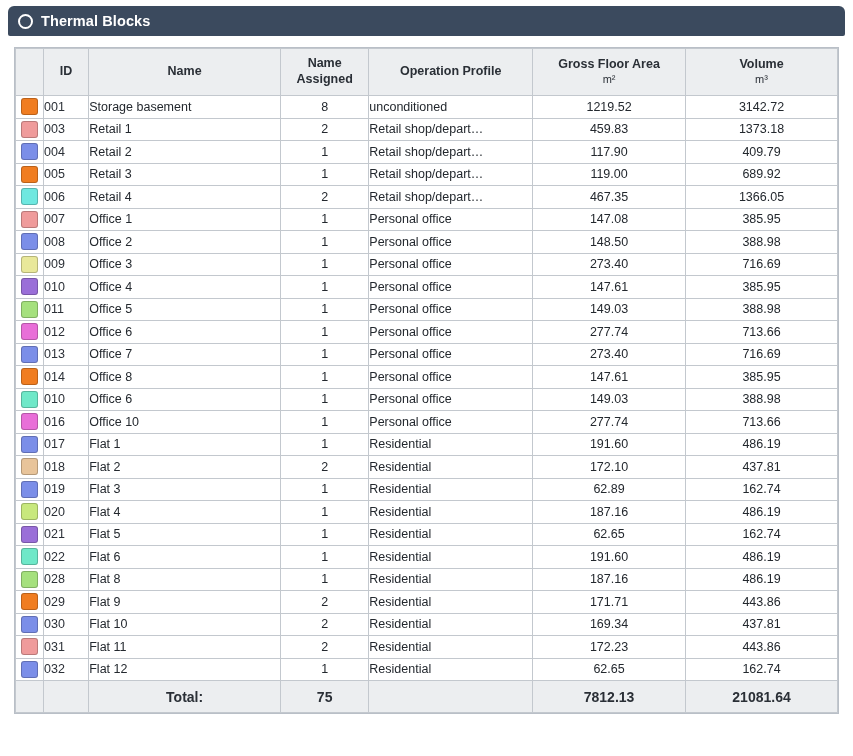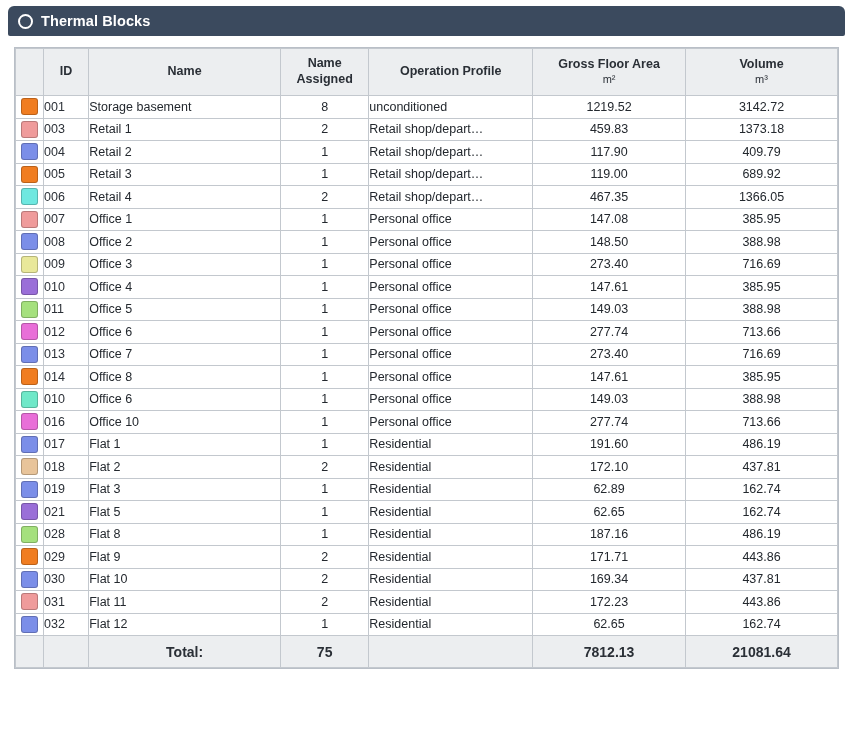--- a/index.html
+++ b/index.html
@@ -345,27 +345,45 @@
           <tr>
             <td class="swatch-cell"><span class="swatch" style="background: rgb(123, 142, 232);"></span></td>
             <td class="id-cell">019</td>
             <td class="name-cell">Flat 3</td>
             <td class="zones-cell">1</td>
             <td class="prof-cell">Residential</td>
             <td class="num-cell">62.89</td>
             <td class="num-cell">162.74</td>
           </tr>
           <tr>
+            <td class="swatch-cell"><span class="swatch" style="background: rgb(200, 232, 125);"></span></td>
+            <td class="id-cell">020</td>
+            <td class="name-cell">Flat 4</td>
+            <td class="zones-cell">1</td>
+            <td class="prof-cell">Residential</td>
+            <td class="num-cell">187.16</td>
+            <td class="num-cell">486.19</td>
+          </tr>
+          <tr>
             <td class="swatch-cell"><span class="swatch" style="background: rgb(154, 111, 216);"></span></td>
             <td class="id-cell">021</td>
             <td class="name-cell">Flat 5</td>
             <td class="zones-cell">1</td>
             <td class="prof-cell">Residential</td>
             <td class="num-cell">62.65</td>
             <td class="num-cell">162.74</td>
+          </tr>
+          <tr>
+            <td class="swatch-cell"><span class="swatch" style="background: rgb(111, 232, 200);"></span></td>
+            <td class="id-cell">022</td>
+            <td class="name-cell">Flat 6</td>
+            <td class="zones-cell">1</td>
+            <td class="prof-cell">Residential</td>
+            <td class="num-cell">191.60</td>
+            <td class="num-cell">486.19</td>
           </tr>
           <tr>
             <td class="swatch-cell"><span class="swatch" style="background: rgb(165, 224, 125);"></span></td>
             <td class="id-cell">028</td>
             <td class="name-cell">Flat 8</td>
             <td class="zones-cell">1</td>
             <td class="prof-cell">Residential</td>
             <td class="num-cell">187.16</td>
             <td class="num-cell">486.19</td>
           </tr>

